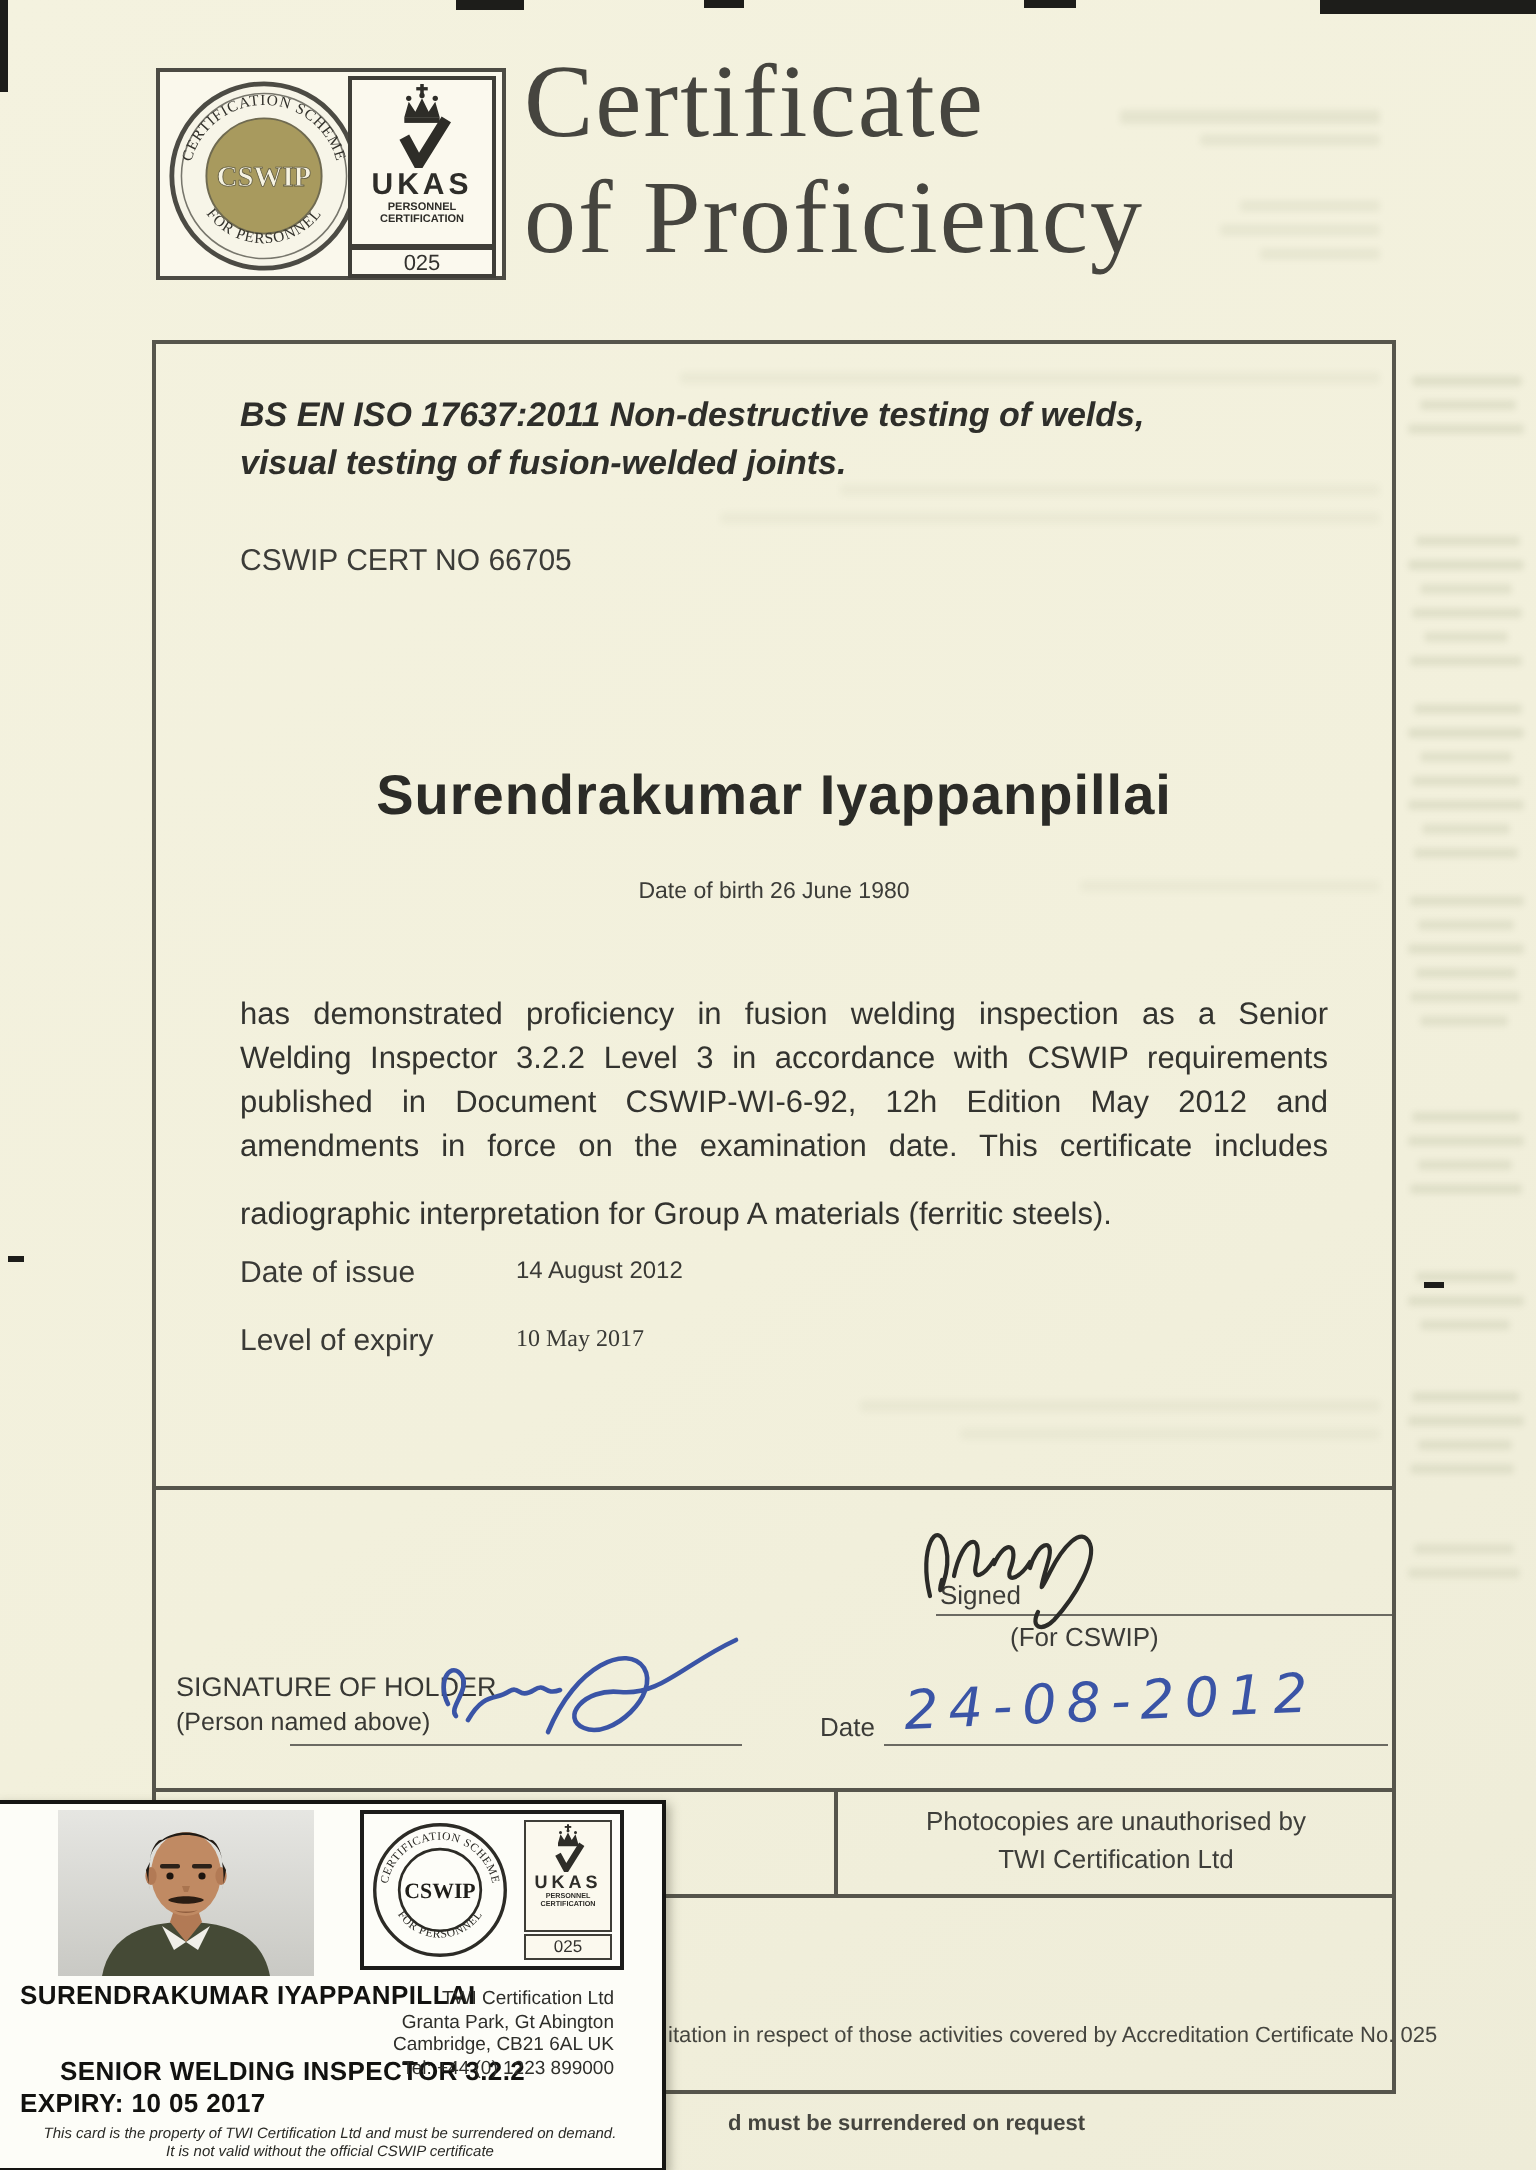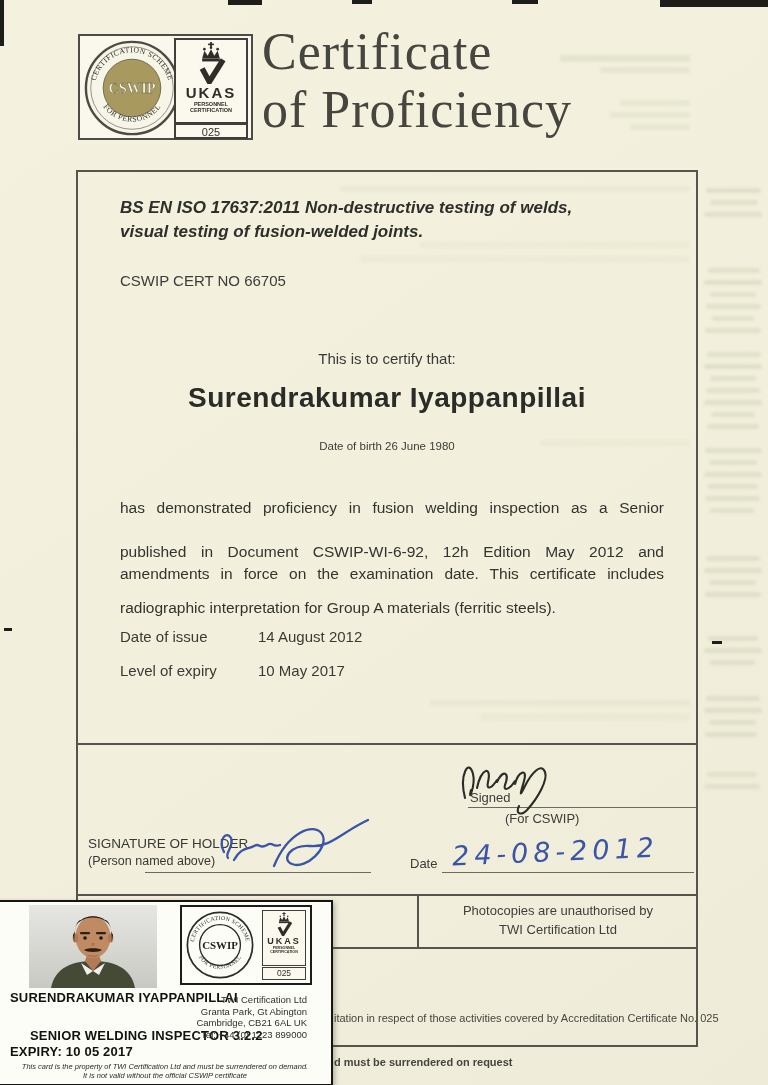--- a/index.html
+++ b/index.html
@@ -39,41 +39,41 @@
   #certno { left:120px; top:272px; font-size:15px; color:#3c3c38; }
   .centered { left:78px; width:618px; text-align:center; }
   #certify-intro { top:350px; font-size:15px; color:#3a3a36; }
   #holder-name { top:382px; font-size:28px; font-weight:bold; color:#2b2b27; letter-spacing:0.5px; }
   #dob { top:440px; font-size:11.5px; color:#3c3c38; }
 
   .body-line { left:120px; width:544px; font-size:15.5px; color:#33332f; }
   .just { text-align:justify; text-align-last:justify; }
 
   .date-row-label { left:120px; font-size:15px; color:#3a3a36; }
-  .date-row-val   { left:258px; font-size:15px; color:#3a3a36; }
+  .date-row-val   { left:258px; font-size:12px; color:#3a3a36; }
 
   .hline { background:#56554c; height:2px; }
   .vline { background:#56554c; width:2px; }
   .sigline { background:#6b6a62; height:1px; }
 
   #signed-label { left:437px; top:790px; font-size:13px; color:#3c3c38;margin-left:33px; }
   #for-cswip   { left:505px; top:811px; font-size:13px; color:#3c3c38; }
   #sig-holder-1 { left:88px; top:836px; font-size:13.5px; color:#383834; }
   #sig-holder-2 { left:88px; top:854px; font-size:12.5px; color:#383834; }
   #date-label  { left:410px; top:856px; font-size:13px; color:#3c3c38; }
   #hand-date {
     left:452px; top:836px; font-size:27px; font-style:italic; color:#3a54a6;
     letter-spacing:5px; transform:rotate(-2.5deg); font-family:"DejaVu Sans", sans-serif;
   }
 
   #photocopies { left:419px; top:901px; width:278px; text-align:center; font-size:13px; color:#3e3e3a; line-height:19px; }
 
   .accr { color:#45453f; font-size:11px; }
   #accr1 { left:334px; top:1012px;text-align:center; }
-  #accr2 { left:334px; top:1056px; font-weight:bold; }
+  #accr2 { left:334px; top:1056px; font-weight:bold;padding-left:30px; }
 
   
   #card {
     left:-3px; top:900px; width:336px; height:186px;
     background:#fdfdf8; border:2px solid #151513;
     box-shadow:2px 2px 5px rgba(60,60,40,0.35); z-index:6;
   }
   #card-photo { position:absolute; left:30px; top:3px; width:128px; height:83px; }
   #card-logo-box { position:absolute; left:181px; top:3px; width:132px; height:80px; border:2px solid #1c1c1a; background:#fdfdf8; }
   .card-bold { position:absolute; left:11px; font-weight:bold; font-size:13px; color:#121210; letter-spacing:0.2px; }
@@ -194,33 +194,33 @@
   <div class="abs title-line" id="title1">Certificate</div>
   <div class="abs title-line" id="title2">of Proficiency</div>
 
   <div class="abs main-box"></div>
 
   <div class="abs std-line" id="std1">BS EN ISO 17637:2011 Non-destructive testing of welds,</div>
   <div class="abs std-line" id="std2">visual testing of fusion-welded joints.</div>
 
   <div class="abs" id="certno">CSWIP CERT NO 66705</div>
 
-  <div class="abs centered" id="certify-intro">This is to certify that:</div>
   <div class="abs centered" id="holder-name">Surendrakumar Iyappanpillai</div>
   <div class="abs centered" id="dob">Date of birth 26 June 1980</div>
 
   <div class="abs body-line just" style="top:499px;">has demonstrated proficiency in fusion welding inspection as a Senior</div>
+  <div class="abs body-line just" style="top:521px;">Welding Inspector 3.2.2 Level 3 in accordance with CSWIP requirements</div>
   <div class="abs body-line just" style="top:543px;">published in Document CSWIP-WI-6-92, 12h Edition May 2012 and</div>
   <div class="abs body-line just" style="top:565px;">amendments in force on the examination date. This certificate includes</div>
   <div class="abs body-line" style="top:599px;">radiographic interpretation for Group A materials (ferritic steels).</div>
 
   <div class="abs date-row-label" style="top:628px;text-align:center;">Date of issue</div>
   <div class="abs date-row-val" style="top:628px;">14 August 2012</div>
   <div class="abs date-row-label" style="top:662px;">Level of expiry</div>
-  <div class="abs date-row-val" style="top:662px;">10 May 2017</div>
+  <div class="abs date-row-val" style="top:662px;font-family:Liberation Serif, serif;">10 May 2017</div>
 
   <div class="abs hline" style="left:76px; top:743px; width:622px;"></div>
 
   <div class="abs" id="signed-label">Signed</div>
   <div class="abs sigline" style="left:468px; top:807px; width:228px;"></div>
   <svg class="abs" style="left:455px; top:752px;" width="115" height="64" viewBox="0 0 115 64">
     <g fill="none" stroke="#2b2b28" stroke-width="2.1" stroke-linecap="round">
       <path d="M10,46 C4,22 14,6 18,22 C21,34 12,52 16,38"></path>
       <path d="M22,36 C26,16 37,13 33,30 C31,39 37,36 42,28"></path>
       <path d="M42,30 C48,17 55,20 50,33 C48,40 55,37 60,29"></path>

